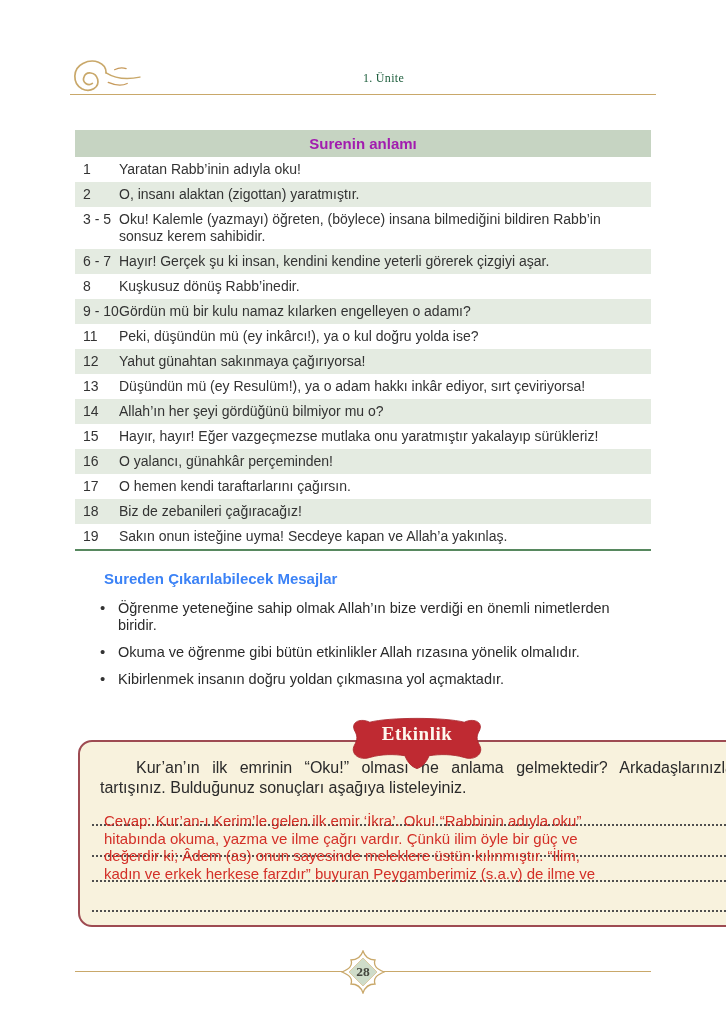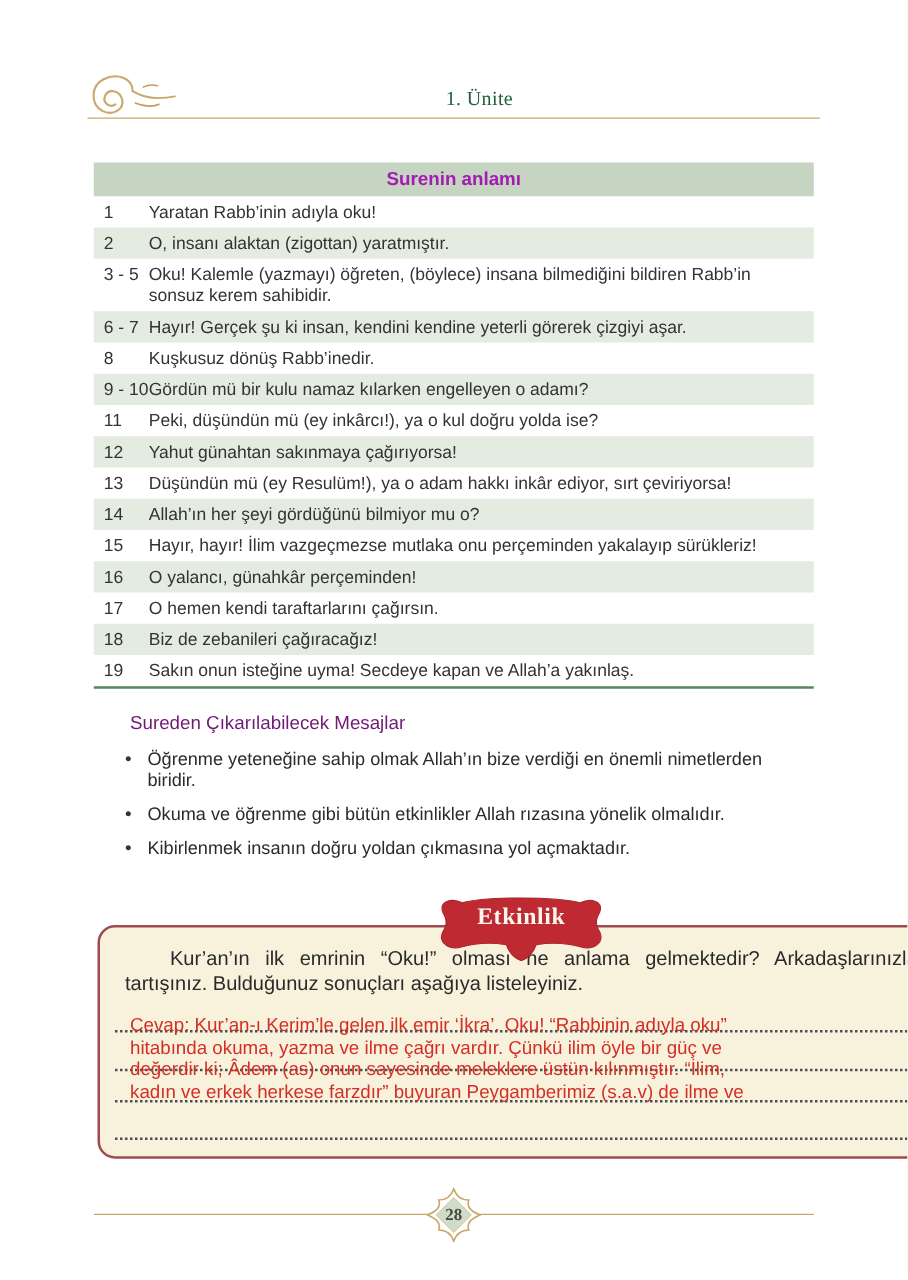--- a/index.html
+++ b/index.html
@@ -11,40 +11,40 @@
 
   
   .flourish { position:absolute; left:66px; top:56px; width:76px; height:38px; }
   .header-rule {
     position:absolute; left:70px; right:70px; top:94px;
     border-top:1.5px solid var(--gold,#c9a86a);
   }
   .unit-label {
     position:absolute; left:0; right:0; top:71px; text-align:center;
     font-family:"Liberation Serif","DejaVu Serif",serif;
-    font-size:16px; color:var(--unit-green,#20603f); letter-spacing:.3px;margin-left:41px;
+    font-size:12px; color:var(--unit-green,#20603f); letter-spacing:.3px;margin-left:41px;
   }
 
   
   .sura-table {
     position:absolute; left:75px; top:130px; width:576px;
     border-bottom:2px solid var(--table-border-green,#57885f);
   }
   .table-title {
     background:var(--table-header-bg,#c6d4c2); text-align:center;
     font-weight:bold; font-size:15px; color:#a21caf; padding:5px 0;
   }
   .trow { display:flex; padding:4px 0; font-size:14px; line-height:17px; color:var(--text-dark,#333); }
   .rows .trow:nth-child(even) { background:var(--table-row-alt-bg,#e4ebe1); }
   .trow .num { width:44px; padding-left:8px; flex:none; }
   .trow .txt { flex:1; padding-right:10px; }
 
   
   .messages { position:absolute; left:98px; top:570px; width:548px; }
-  .messages-heading { font-size:15px; font-weight:normal; color:#701a75; margin:0 0 13px 6px; }
+  .messages-heading { font-size:15px; font-weight:bold; color:#3b82f6; margin:0 0 13px 6px; }
   .bullet-item {
     position:relative; padding-left:20px; margin-bottom:10px;
     font-size:14.5px; line-height:17px; color:#2b2b2b;
   }
   .bullet-marker { position:absolute; left:2px; top:-1px; color:#333; }
   .bullet-marker::before { content:"•"; font-size:15px; }
 
   
   .activity-box {
     position:absolute; left:78px; top:740px; width:678px; height:187px;
@@ -134,21 +134,21 @@
         <div class="trow">
         <div class="num">13</div>
         <div class="txt">Düşündün mü (ey Resulüm!), ya o adam hakkı inkâr ediyor, sırt çeviriyorsa!</div>
       </div>
         <div class="trow">
         <div class="num">14</div>
         <div class="txt">Allah’ın her şeyi gördüğünü bilmiyor mu o?</div>
       </div>
         <div class="trow">
         <div class="num">15</div>
-        <div class="txt">Hayır, hayır! İlim vazgeçmezse mutlaka onu perçeminden yakalayıp sürükleriz!</div>
+        <div class="txt">Hayır, hayır! Eğer vazgeçmezse mutlaka onu yaratmıştır yakalayıp sürükleriz!</div>
       </div>
         <div class="trow">
         <div class="num">16</div>
         <div class="txt">O yalancı, günahkâr perçeminden!</div>
       </div>
         <div class="trow">
         <div class="num">17</div>
         <div class="txt">O hemen kendi taraftarlarını çağırsın.</div>
       </div>
         <div class="trow">

